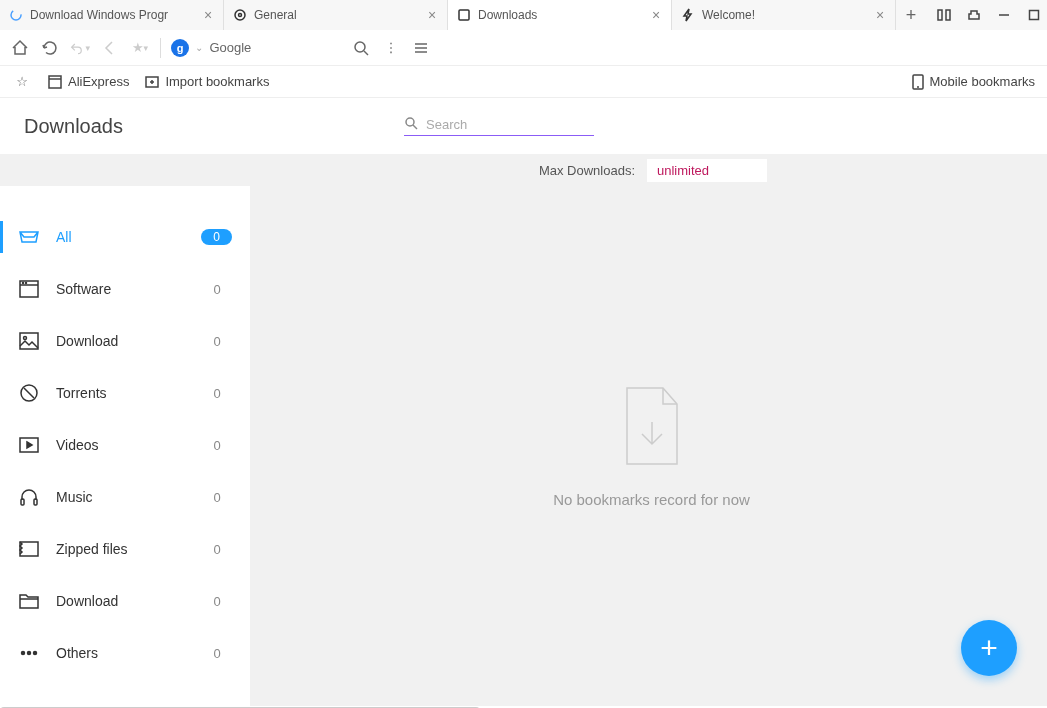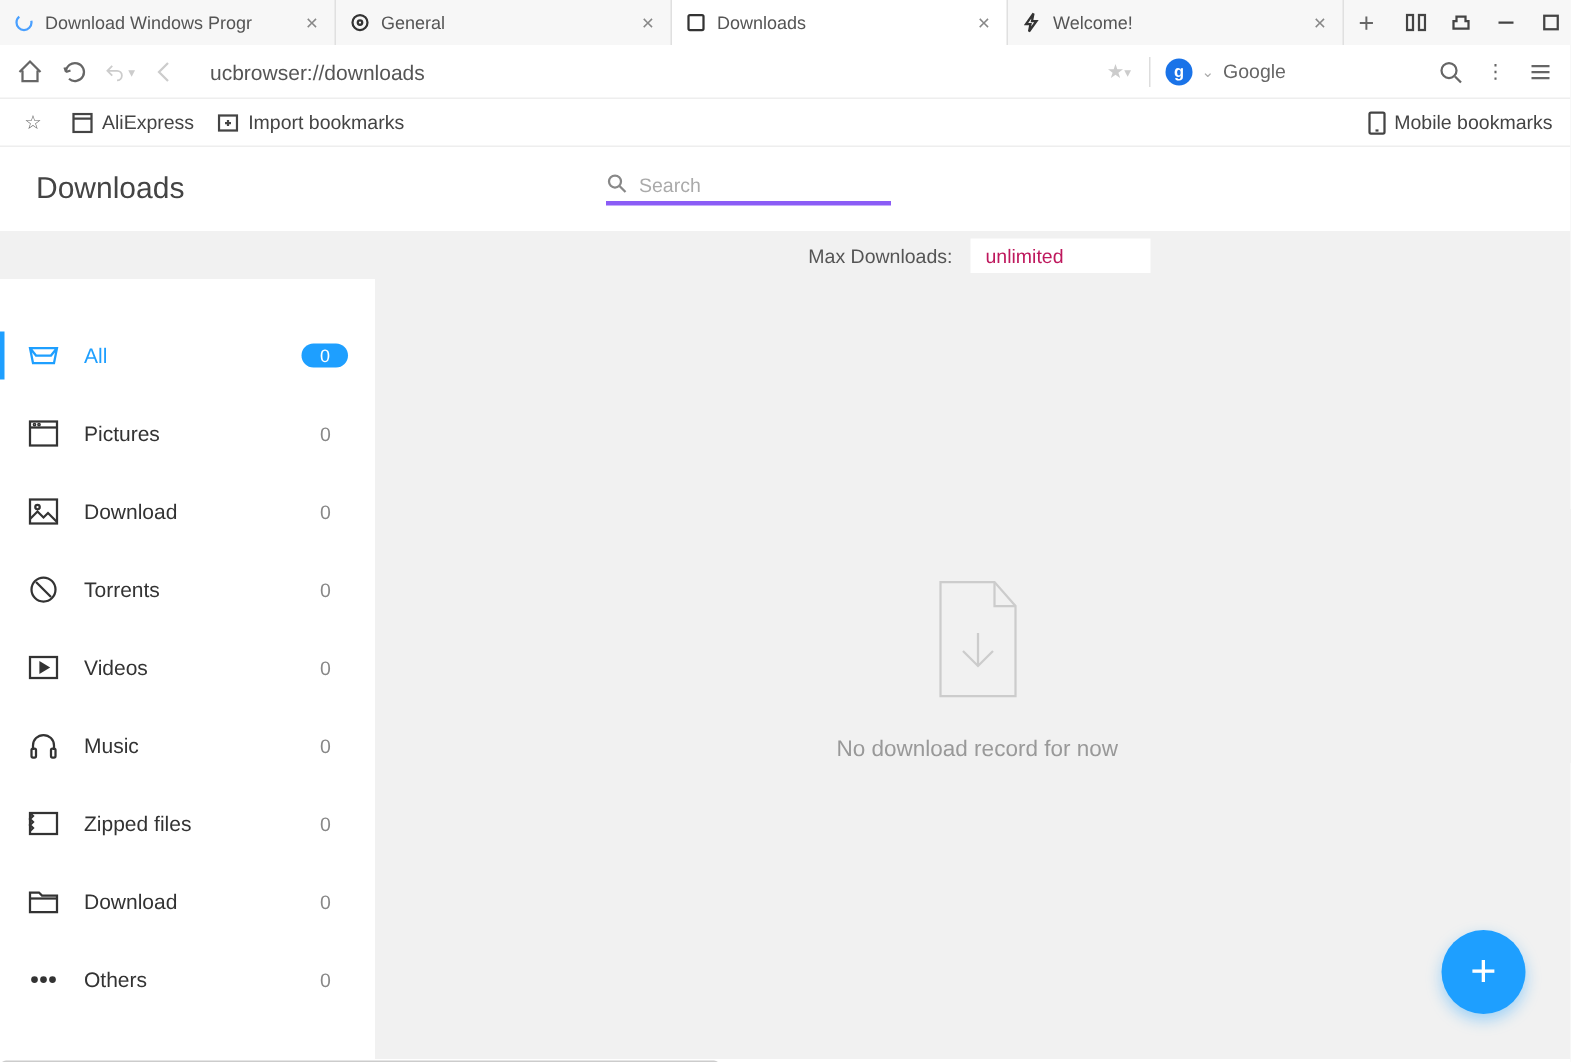--- a/index.html
+++ b/index.html
@@ -18,21 +18,21 @@
 .navicon{width:20px;height:20px;display:flex;align-items:center;justify-content:center;color:#666;}
 .disabled{color:#ccc;}
 .urlbox{flex:1;height:26px;display:flex;align-items:center;padding:0 10px;color:#555;font-size:14px;}
 .searchbox{display:flex;align-items:center;gap:6px;width:170px;font-size:13px;color:#666;}
 .g-badge{width:18px;height:18px;border-radius:50%;background:#1a73e8;color:#fff;display:flex;align-items:center;justify-content:center;font-size:11px;font-weight:bold;}
 .bookbar{height:32px;display:flex;align-items:center;padding:0 12px;gap:16px;border-bottom:1px solid #eee;font-size:13px;color:#444;}
 .bookbar .spacer{flex:1;}
 .bk-item{display:flex;align-items:center;gap:6px;}
 .header{height:56px;display:flex;align-items:center;padding:0 24px;gap:20px;}
 .h-title{font-size:20px;color:#444;font-weight:400;width:360px;}
-.h-search{display:flex;align-items:center;gap:8px;border-bottom:3px solid #8b5cf6;width:190px;padding-bottom:2px;}
+.h-search{display:flex;align-items:center;gap:8px;border-bottom:1px solid #8b5cf6;width:190px;padding-bottom:2px;}
 .h-search input{border:none;outline:none;font-size:13px;width:150px;color:#00bfa5;}
 .h-search input::placeholder{color:#aaa;}
 .h-folder{margin-left:auto;font-size:13px;color:#666;display:flex;gap:10px;align-items:center;}
 .h-folder-path{color:#ccc;}
 .subbar{height:32px;background:#f1f1f1;display:flex;align-items:center;justify-content:flex-end;padding-right:280px;gap:12px;font-size:13px;color:#555;}
 .sel{background:#fff;padding:4px 18px 4px 10px;border:none;color:#be185d;font-size:13px;width:120px;}
 .content{display:flex;height:520px;background:#f1f1f1;}
 .sidebar{width:250px;background:#fff;padding-top:25px;margin-right:6px;}
 .cat{height:52px;display:flex;align-items:center;padding:0 18px;gap:16px;cursor:pointer;position:relative;}
 .cat.active{color:#1e9fff;}
@@ -140,21 +140,20 @@
       <svg width="18" height="18" viewBox="0 0 18 18">
         <path d="M6 4 2 8l4 4M2 8h8a4 4 0 0 1 0 8"></path>
       </svg>
       <span style="font-size:9px;margin-left:1px;">▾</span>
     </div>
   <div class="navicon disabled">
       <svg width="16" height="16" viewBox="0 0 16 16">
         <path d="M10 2 4 8l6 6"></path>
       </svg>
     </div>
-  <div class="urlbox">ucbrowser://downloads</div>
   <div class="navicon disabled">★ <span style="font-size:9px;">▾</span></div>
   <div style="width:1px;height:20px;background:#ddd;"></div>
   <div class="searchbox">
     <span class="g-badge">g</span>
     <span style="color:#aaa;font-size:10px;">⌄</span>
     <span>Google</span>
   </div>
   <div class="navicon">
       <svg width="16" height="16" viewBox="0 0 16 16">
         <circle cx="7" cy="7" r="5"></circle>
@@ -226,21 +225,21 @@
       </div>
     <div class="cat">
         <span class="cat-icon">
           <svg width="22" height="22" viewBox="0 0 22 22">
             <rect x="2" y="3" width="18" height="16"></rect>
             <line x1="2" y1="7" x2="20" y2="7"></line>
             <circle cx="5" cy="5" r=".5"></circle>
             <circle cx="8" cy="5" r=".5"></circle>
           </svg>
         </span>
-        <span class="cat-label">Pictures</span>
+        <span class="cat-label">Software</span>
         <span class="cat-count">0</span>
       </div>
     <div class="cat">
         <span class="cat-icon">
           <svg width="22" height="22" viewBox="0 0 22 22">
             <rect x="2" y="3" width="18" height="16"></rect>
             <circle cx="7" cy="8" r="1.5"></circle>
             <path d="M2 16l5-5 4 4 3-3 6 6"></path>
           </svg>
         </span>
@@ -309,20 +308,20 @@
         <span class="cat-label">Others</span>
         <span class="cat-count">0</span>
       </div>
   </div>
   <div class="main">
     <div class="empty-icon"><svg width="70" height="86" viewBox="0 0 70 86" stroke-width="3">
           <path d="M10 4h36l14 16v60H10z"></path>
           <path d="M46 4v16h14"></path>
           <path d="M35 38v22m-10-10 10 10 10-10"></path>
         </svg></div>
-    <div class="empty-text">No download record for now</div>
+    <div class="empty-text">No bookmarks record for now</div>
     <div class="fab">+</div>
   </div>
 </div>
 
 <div class="scrolltrack">
     <div class="scrollthumb"></div>
   </div>
 
 </body></html>

